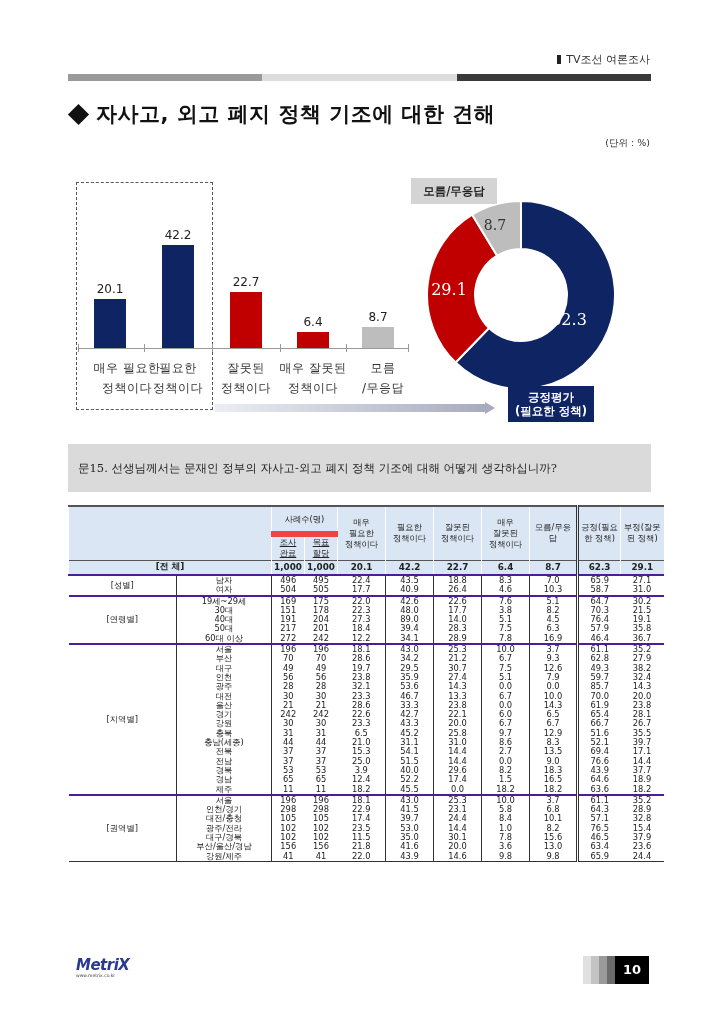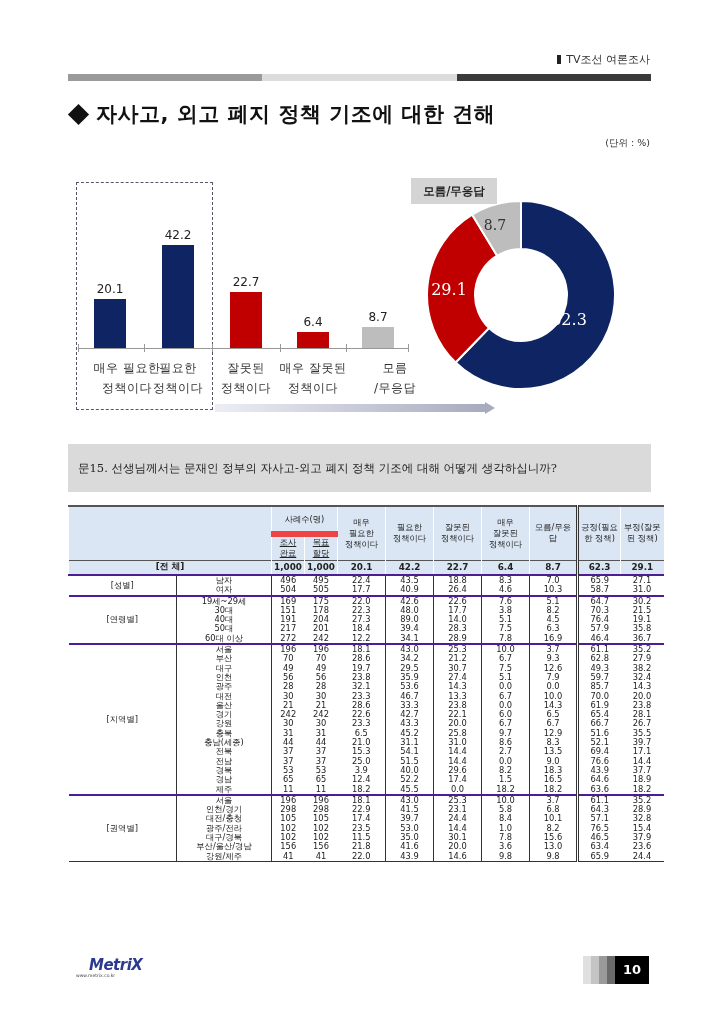--- a/index.html
+++ b/index.html
@@ -50,21 +50,21 @@
   tbody td { height: 9.3px; line-height: 9.3px; }
   tbody td.cat { border-right: 1px solid #333; }
   tbody td.sub { border-right: 1px solid #333; }
   tbody td.num { border-right: 1px solid #333; }
   tbody td.dbl { border-right: 3px double #333; }
   tbody tr.grp-first td { border-top: 2px solid #4c1d95; }
   tbody tr.grp-last td { border-bottom: 1px solid #333; }
   thead th.dbl, .total-row td.dbl { border-right: 3px double #333; }
 
   .footer-logo { position: absolute; top: 956px; left: 76px; }
-  .footer-logo .name { font-size: 15px; font-weight: bold; font-style: italic; color: #2b3990; letter-spacing: -0.5px; margin-left: 13px; }
+  .footer-logo .name { font-size: 15px; font-weight: bold; font-style: italic; color: #2b3990; letter-spacing: -0.5px; }
   .footer-logo .url { font-size: 4.5px; color: #444; margin-top: -1px; }
   .page-num { position: absolute; top: 956px; left: 583px; height: 28px; display: flex; }
   .page-num .g { width: 8px; height: 28px; }
   .page-num .num { width: 34px; height: 28px; background: #000; color: #fff; font-weight: bold; font-size: 13px; text-align: center; line-height: 28px; }
 </style>
 </head>
 <body>
 
 <div class="header-brand">
   <span class="sq"></span>
@@ -105,21 +105,21 @@
         <div>정책이다</div>
       </div>
       <div class="bar" style="left: 229px; top: 162.32px; height: 15.68px; background: rgb(192, 0, 0);"></div>
       <div class="bar-val" style="left: 215px; top: 145.32px;">6.4</div>
       <div class="bar-label" style="left: 210px; top: 188px;">
         <div>매우 잘못된</div>
         <div>정책이다</div>
       </div>
       <div class="bar" style="left: 294px; top: 156.685px; height: 21.315px; background: rgb(189, 189, 189);"></div>
       <div class="bar-val" style="left: 280px; top: 139.685px;">8.7</div>
-      <div class="bar-label" style="left: 292px; top: 188px; text-align: center;">
+      <div class="bar-label" style="left: 280px; top: 188px; text-align: center;">
         <div>모름</div>
         <div>/무응답</div>
       </div>
       <div class="axis-tick" style="left: 10px;"></div>
       <div class="axis-tick" style="left: 76px;"></div>
       <div class="axis-tick" style="left: 144px;"></div>
       <div class="axis-tick" style="left: 212px;"></div>
       <div class="axis-tick" style="left: 278px;"></div>
       <div class="axis-tick" style="left: 340px;"></div>
     </div>
@@ -131,20 +131,24 @@
       <path d="M100,6 A94,94 0 1 1 34.63612161700199,167.55415163209915 L68.01342121683076,133.05841462847405 A46,46 0 1 0 100,54 Z" fill="#0f2462" stroke="#fff" stroke-width="2"></path>
       <text x="148" y="130" font-size="16" font-family="DejaVu Serif, serif" fill="#fff" text-anchor="middle">62.3</text>
       <path d="M34.63612161700199,167.55415163209915 A94,94 0 0 1 51.18102932215654,19.67124984194102 L76.10986541297022,60.69018609286476 A46,46 0 0 0 68.01342121683076,133.05841462847405 Z" fill="#c00000" stroke="#fff" stroke-width="2"></path>
       <text x="28" y="100" font-size="16" font-family="DejaVu Serif, serif" fill="#fff" text-anchor="middle">29.1</text>
       <path d="M51.18102932215654,19.67124984194102 A94,94 0 0 1 99.9999999999999,6 L99.99999999999996,54 A46,46 0 0 0 76.10986541297022,60.69018609286476 Z" fill="#bdbdbd" stroke="#fff" stroke-width="2"></path>
       <text x="74" y="35" font-size="14" font-family="DejaVu Serif, serif" fill="#333" text-anchor="middle">8.7</text>
     </svg>
 
   <div class="callout callout-dk">
     <div>모름/무응답</div>
+  </div>
+  <div class="callout callout-pos">
+    <div>긍정평가</div>
+    <div>(필요한 정책)</div>
   </div>
 </div>
 
 <div class="question">문15. 선생님께서는 문재인 정부의 자사고-외고 폐지 정책 기조에 대해 어떻게 생각하십니까?</div>
 
 <div class="tbl-wrap">
   <table>
     <colgroup>
       <col style="width:108px">
         <col style="width:95px">

